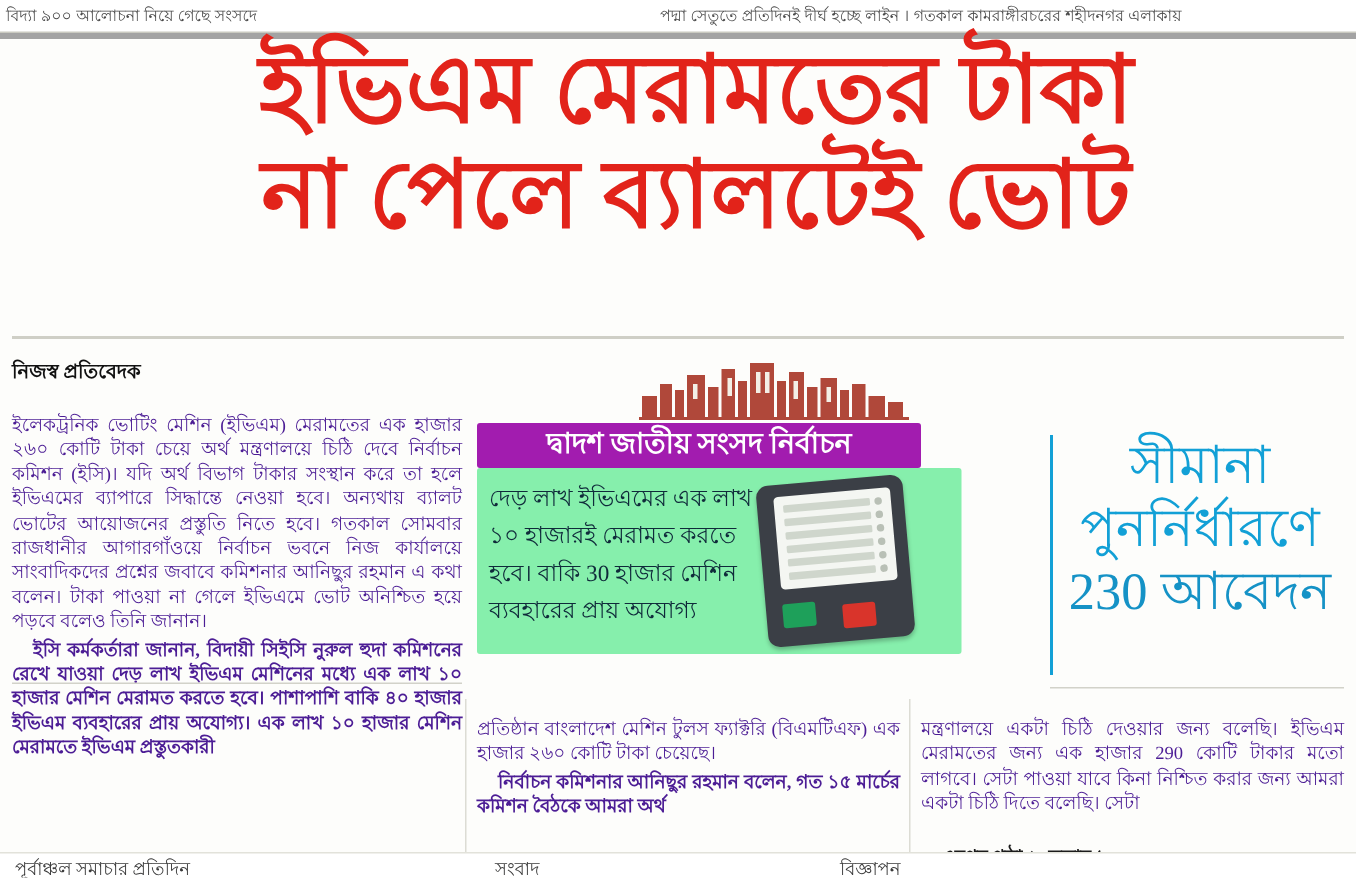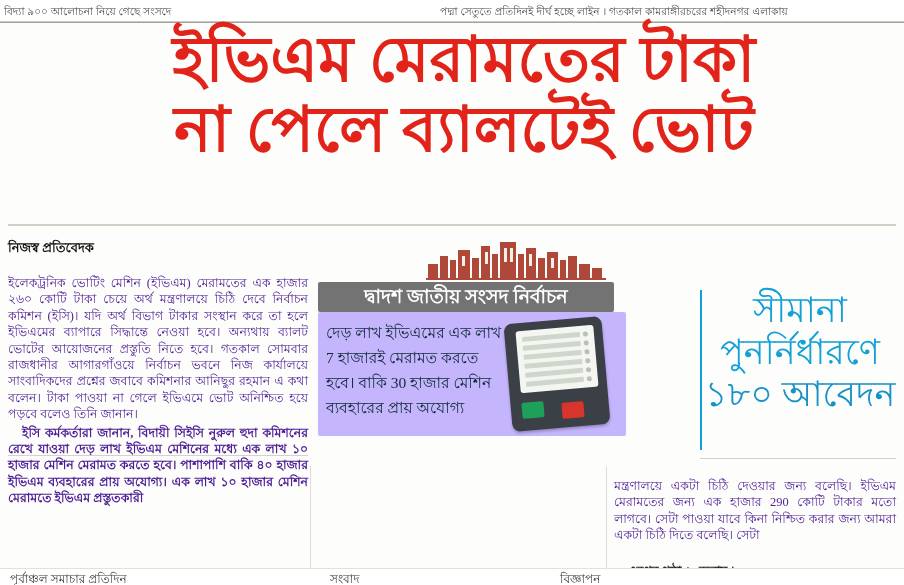--- a/index.html
+++ b/index.html
@@ -22,21 +22,21 @@
     height: 585px;
     background: #fdfdfb;
   }
 
   
   .top-strip {
     position: absolute;
     top: 0; left: 0;
     width: 904px;
     height: 22px;
-    border-bottom: 1px solid #a3a3a3;
+    border-bottom: 4px solid #a3a3a3;
     overflow: hidden;
     background: #ffffff;
   }
   .top-strip .frag {
     position: absolute;
     font-size: 10.5px;
     color: #4a4a4a;
     white-space: nowrap;
     line-height: 22px;
   }
@@ -117,38 +117,39 @@
   }
   .skyline {
     position: absolute;
     top: 0; left: 108px;
     width: 180px; height: 42px;
   }
   .feature-band {
     position: absolute;
     top: 44px; left: 0;
     width: 296px; height: 30px;
-    background: #737373;
+    background: #a21caf;
     border-radius: 2px;
     color: #ffffff;
     font-family: "Liberation Serif", serif;
     font-weight: bold;
     font-size: 19px;
     text-align: center;
     line-height: 30px;
     white-space: nowrap;
     overflow: hidden;
   }
   .feature-body {
     position: absolute;
     top: 74px; left: 0;
     width: 308px; height: 124px;
-    background: #c4b5fd;
+    background: #86efac;
     border-radius: 2px;
     overflow: hidden;
+    padding-left: 15px;
   }
   .feature-text {
     position: absolute;
     top: 8px; left: 8px;
     width: 176px;
     font-family: "Liberation Serif", serif;
     font-size: 15.5px;
     line-height: 25px;
     color: #0f2a3a;
   }
@@ -343,21 +344,21 @@
         <rect x="103" y="16" width="3" height="12"></rect>
         <rect x="125" y="20" width="3" height="10"></rect>
       </g>
     </svg>
 
     <div class="feature-band">দ্বাদশ জাতীয় সংসদ নির্বাচন</div>
 
     <div class="feature-body">
       <div class="feature-text">
         <div>দেড় লাখ ইভিএমের এক লাখ</div>
-        <div>7 হাজারই মেরামত করতে</div>
+        <div>১০ হাজারই মেরামত করতে</div>
         <div>হবে। বাকি 30 হাজার মেশিন</div>
         <div>ব্যবহারের প্রায় অযোগ্য</div>
       </div>
 
       <div class="evm-device">
         <div class="evm-body"></div>
         <div class="evm-screen">
           <div class="evm-row" style="top:6px;"></div>
           <div class="evm-dot" style="top:6px;"></div>
           <div class="evm-row" style="top:15px;"></div>
@@ -373,27 +374,33 @@
         </div>
         <div class="evm-btn-green"></div>
         <div class="evm-btn-red"></div>
       </div>
     </div>
   </div>
 
   <div class="right-box">
     <div class="right-line l1">সীমানা</div>
     <div class="right-line l2">পুনর্নির্ধারণে</div>
-    <div class="right-line l3">১৮০ আবেদন</div>
+    <div class="right-line l3">230 আবেদন</div>
   </div>
   <div class="right-box-rule"></div>
 
   <div class="col-vrule vr1"></div>
   <div class="col-vrule vr2"></div>
 
+  <div class="col-mid">
+    <div class="body-text">
+      <p>প্রতিষ্ঠান বাংলাদেশ মেশিন টুলস ফ্যাক্টরি (বিএমটিএফ) এক হাজার ২৬০ কোটি টাকা চেয়েছে।</p>
+      <p class="indent">নির্বাচন কমিশনার আনিছুর রহমান বলেন, গত ১৫ মার্চের কমিশন বৈঠকে আমরা অর্থ</p>
+    </div>
+  </div>
 
   <div class="col-right">
     <div class="body-text">
       <p>মন্ত্রণালয়ে একটা চিঠি দেওয়ার জন্য বলেছি। ইভিএম মেরামতের জন্য এক হাজার 290 কোটি টাকার মতো লাগবে। সেটা পাওয়া যাবে কিনা নিশ্চিত করার জন্য আমরা একটা চিঠি দিতে বলেছি। সেটা</p>
     </div>
     <div class="jump">
       <span class="bullet"></span><span>এরপর পৃষ্ঠা ৬, কলাম ১</span>
     </div>
   </div>
 

